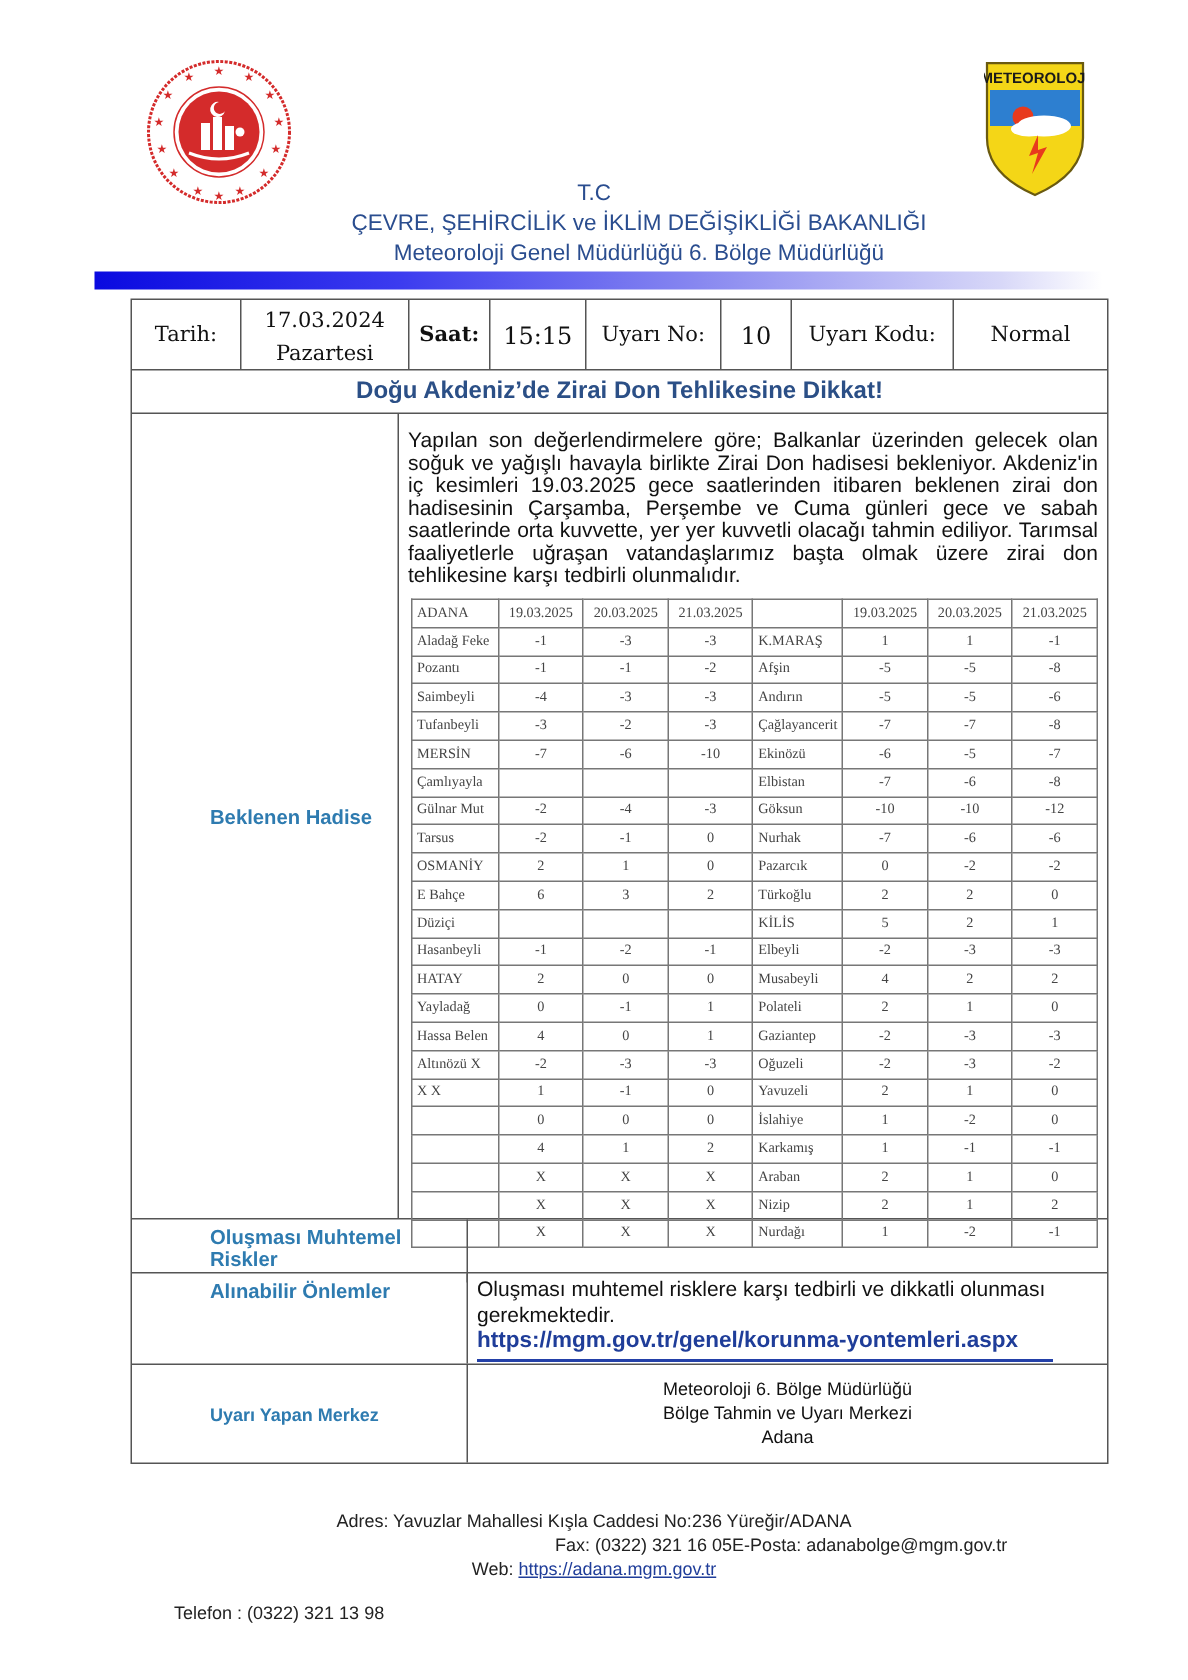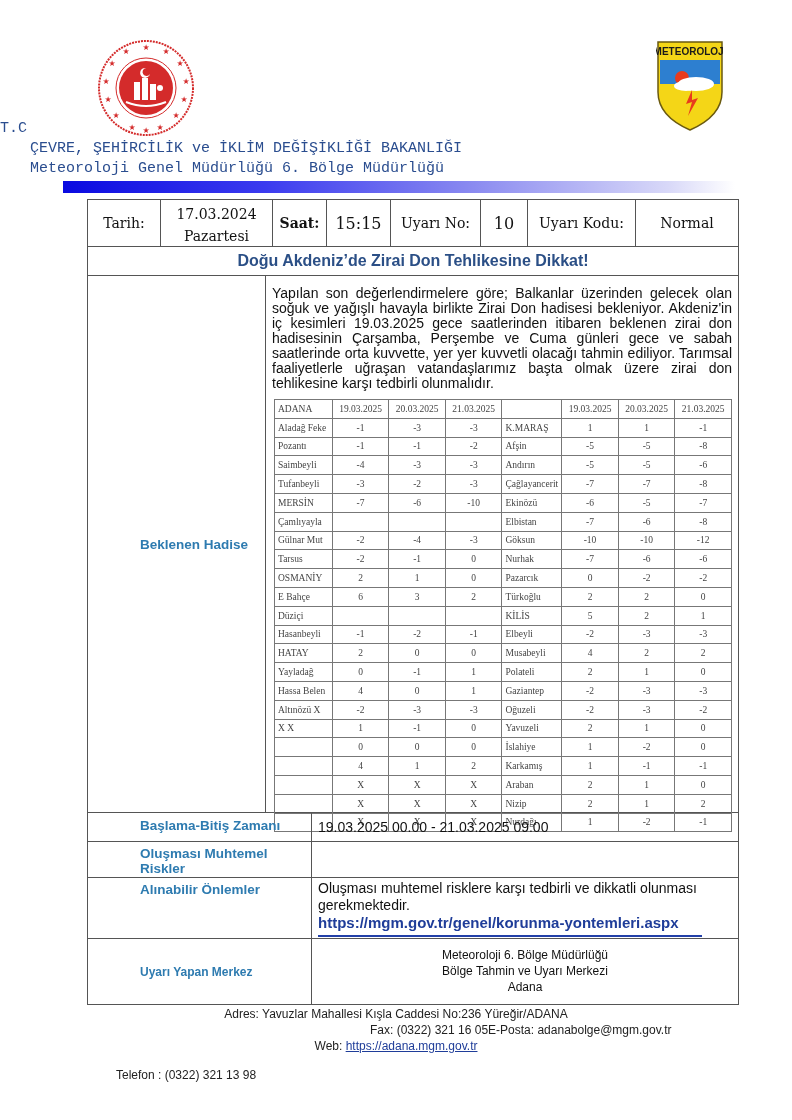--- a/index.html
+++ b/index.html
@@ -1,21 +1,21 @@
 <!DOCTYPE html>
 <html><head>
 <meta charset="utf-8">
 <style>
   html, body { margin: 0; padding: 0; background: #ffffff; }
   body { width: 792px; height: 1120px; position: relative; overflow: hidden; font-family: "Liberation Sans", sans-serif; color: #111; }
 
   .logo-left { position: absolute; left: 96px; top: 38px; width: 100px; height: 100px; }
   .logo-right { position: absolute; left: 656px; top: 40px; width: 68px; height: 92px; }
 
-  .hdr { position: absolute; left: 0; width: 792px; font-family: Liberation Mono, monospace; color: #2a4d8f; }
+  .hdr { position: absolute; left: 0; width: 792px; text-align: center; font-family: Liberation Sans, sans-serif; color: #2a4d8f; }
   .hdr-tc { top: 120px; font-size: 15px; }
   .hdr-min { top: 140px; font-size: 15px; left: 30px; }
   .hdr-dept { top: 160px; font-size: 15px; left: 30px; }
 
   .gradbar { position: absolute; left: 63px; top: 181px; width: 672px; height: 12px;
     background: linear-gradient(to right, #0a0ae0 0%, #3b3bef 30%, #8888f0 60%, #d8d8f8 90%, #ffffff 100%); }
 
   .doc { position: absolute; left: 87px; top: 199px; width: 650px; border: 1px solid #555; }
 
   .meta-row { display: flex; height: 46px; border-bottom: 1px solid #555; font-family: "DejaVu Serif", "Liberation Serif", serif; }
@@ -372,24 +372,20 @@
               <td class="nm2">Nurdağı</td>
               <td class="num">1</td>
               <td class="num">-2</td>
               <td class="num">-1</td>
             </tr>
           </tbody>
       </table>
     </div>
   </div>
 
-  <div class="row r-zaman">
-    <div class="lbl">Başlama-Bitiş Zamanı</div>
-    <div class="val">19.03.2025 00.00 - 21.03.2025 09.00</div>
-  </div>
 
   <div class="row r-risk">
     <div class="lbl">Oluşması Muhtemel Riskler</div>
   </div>
 
   <div class="row r-onlem">
     <div class="lbl">Alınabilir Önlemler</div>
     <div class="val">
       <div>Oluşması muhtemel risklere karşı tedbirli ve dikkatli olunması gerekmektedir.</div>
       <div class="link">https://mgm.gov.tr/genel/korunma-yontemleri.aspx</div>

